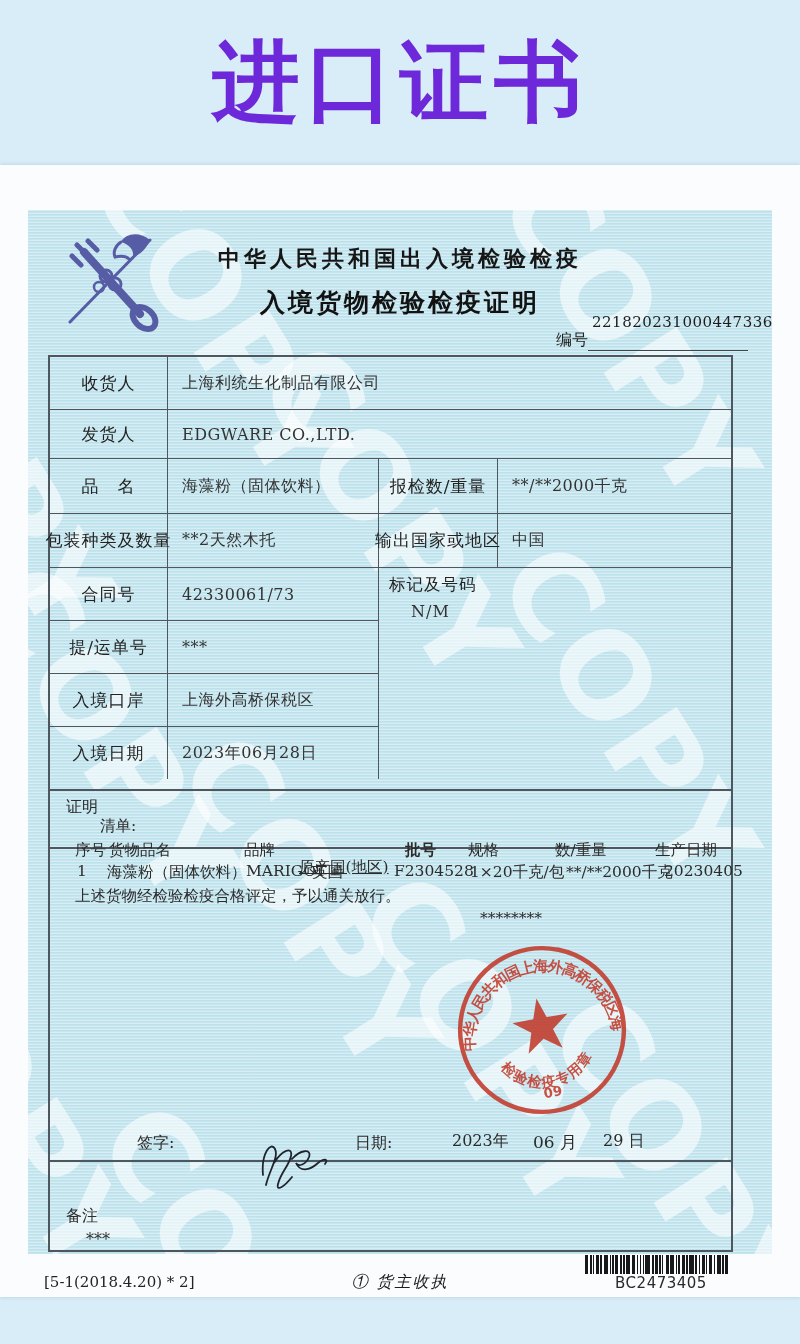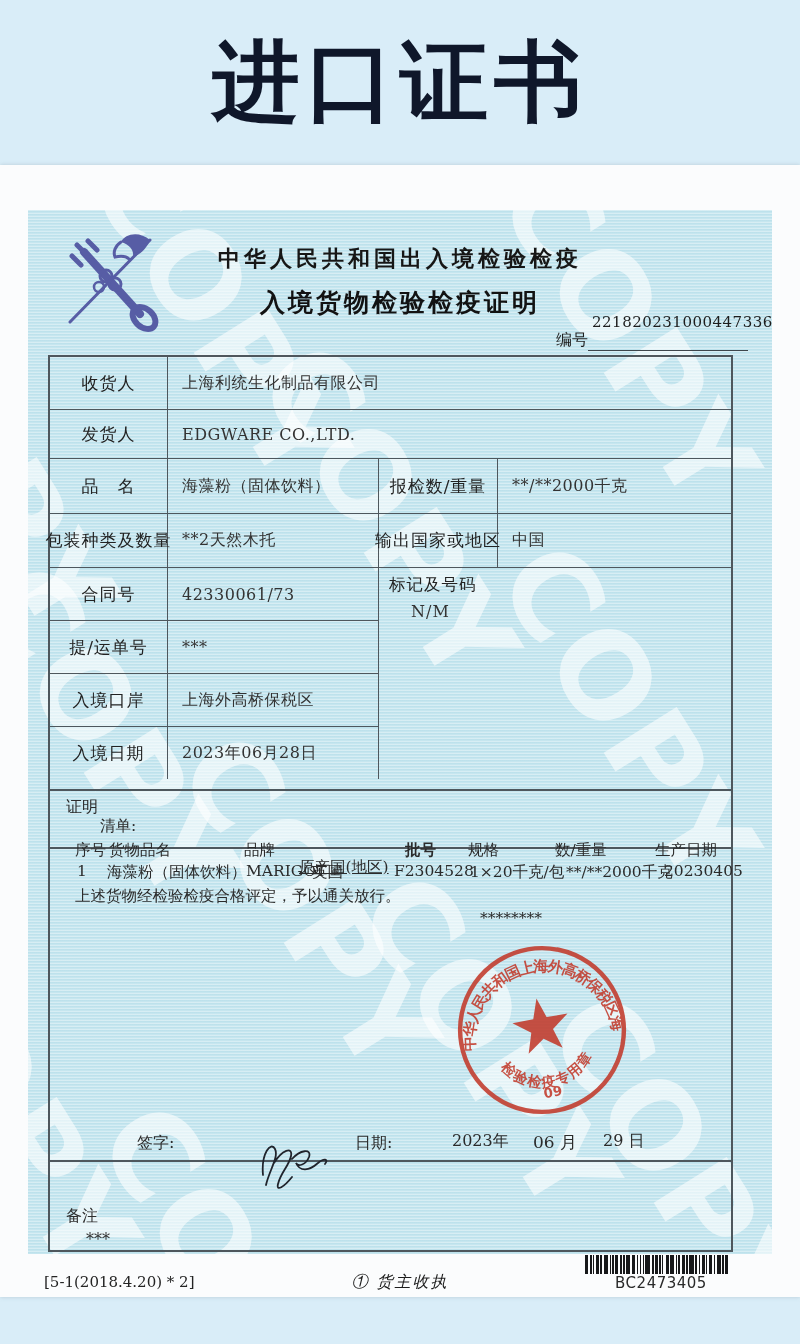--- a/index.html
+++ b/index.html
@@ -2,21 +2,21 @@
 <html><head>
 <meta charset="utf-8">
 <style>
   html,body{margin:0;padding:0;background:#d8ecf7;}
   .page{position:relative;width:800px;height:1344px;background:#d9edf8;overflow:hidden;
         font-family:"DejaVu Serif",serif;color:#2e2e2e;}
   
   .banner{position:absolute;left:0;top:0;width:800px;height:165px;display:flex;
           align-items:center;justify-content:center;background:#d9edf8;}
   .banner-title{font-family:"DejaVu Sans",sans-serif;font-size:88px;font-weight:900;
-          letter-spacing:6px;color:#0f172a;white-space:nowrap;}
+          letter-spacing:6px;color:#6d28d9;white-space:nowrap;}
   
   .paper{position:absolute;left:0;top:165px;width:800px;height:1132px;background:#fbfcfd;
          box-shadow:0 0 4px rgba(120,140,150,.35);}
   
   .cert{position:absolute;left:28px;top:45px;width:744px;height:1044px;background:#c6e6ef;
         background-image:
           repeating-linear-gradient(180deg, rgba(255,255,255,.30) 0 1px, rgba(167,214,228,.28) 1px 2px, rgba(255,255,255,0) 2px 3px);
         overflow:hidden;}
   .cert>*{position:absolute;}
   

